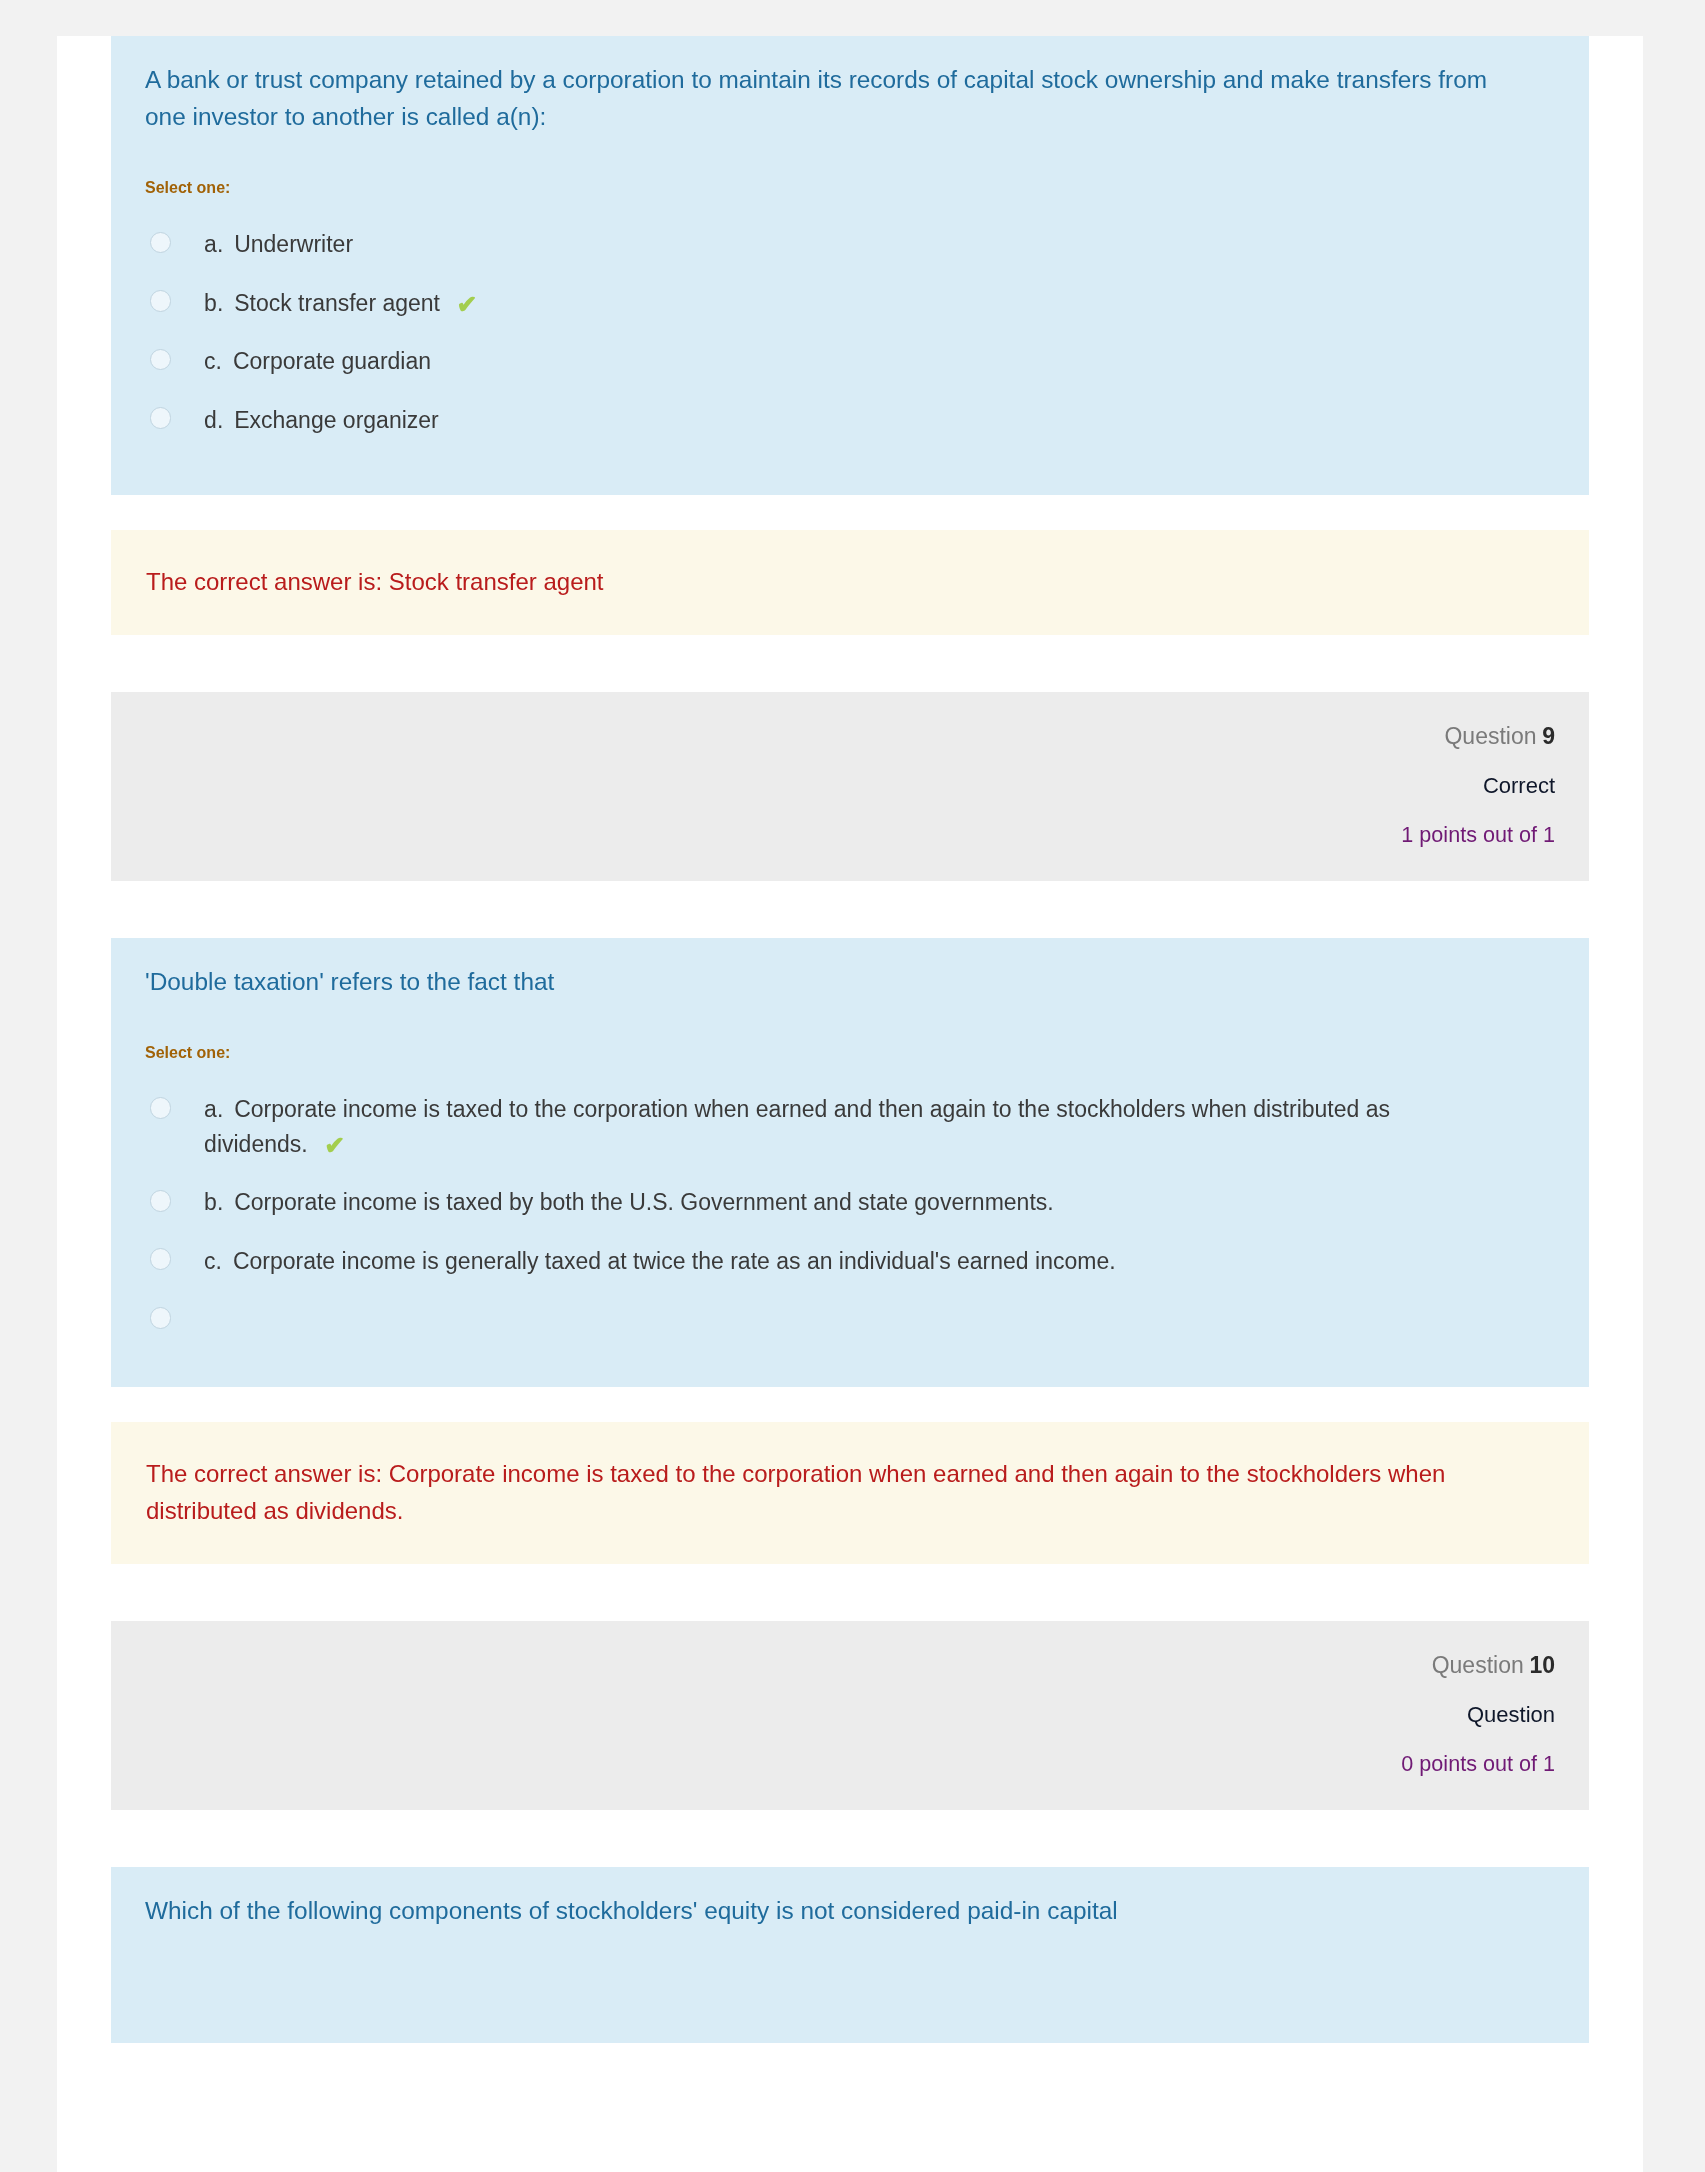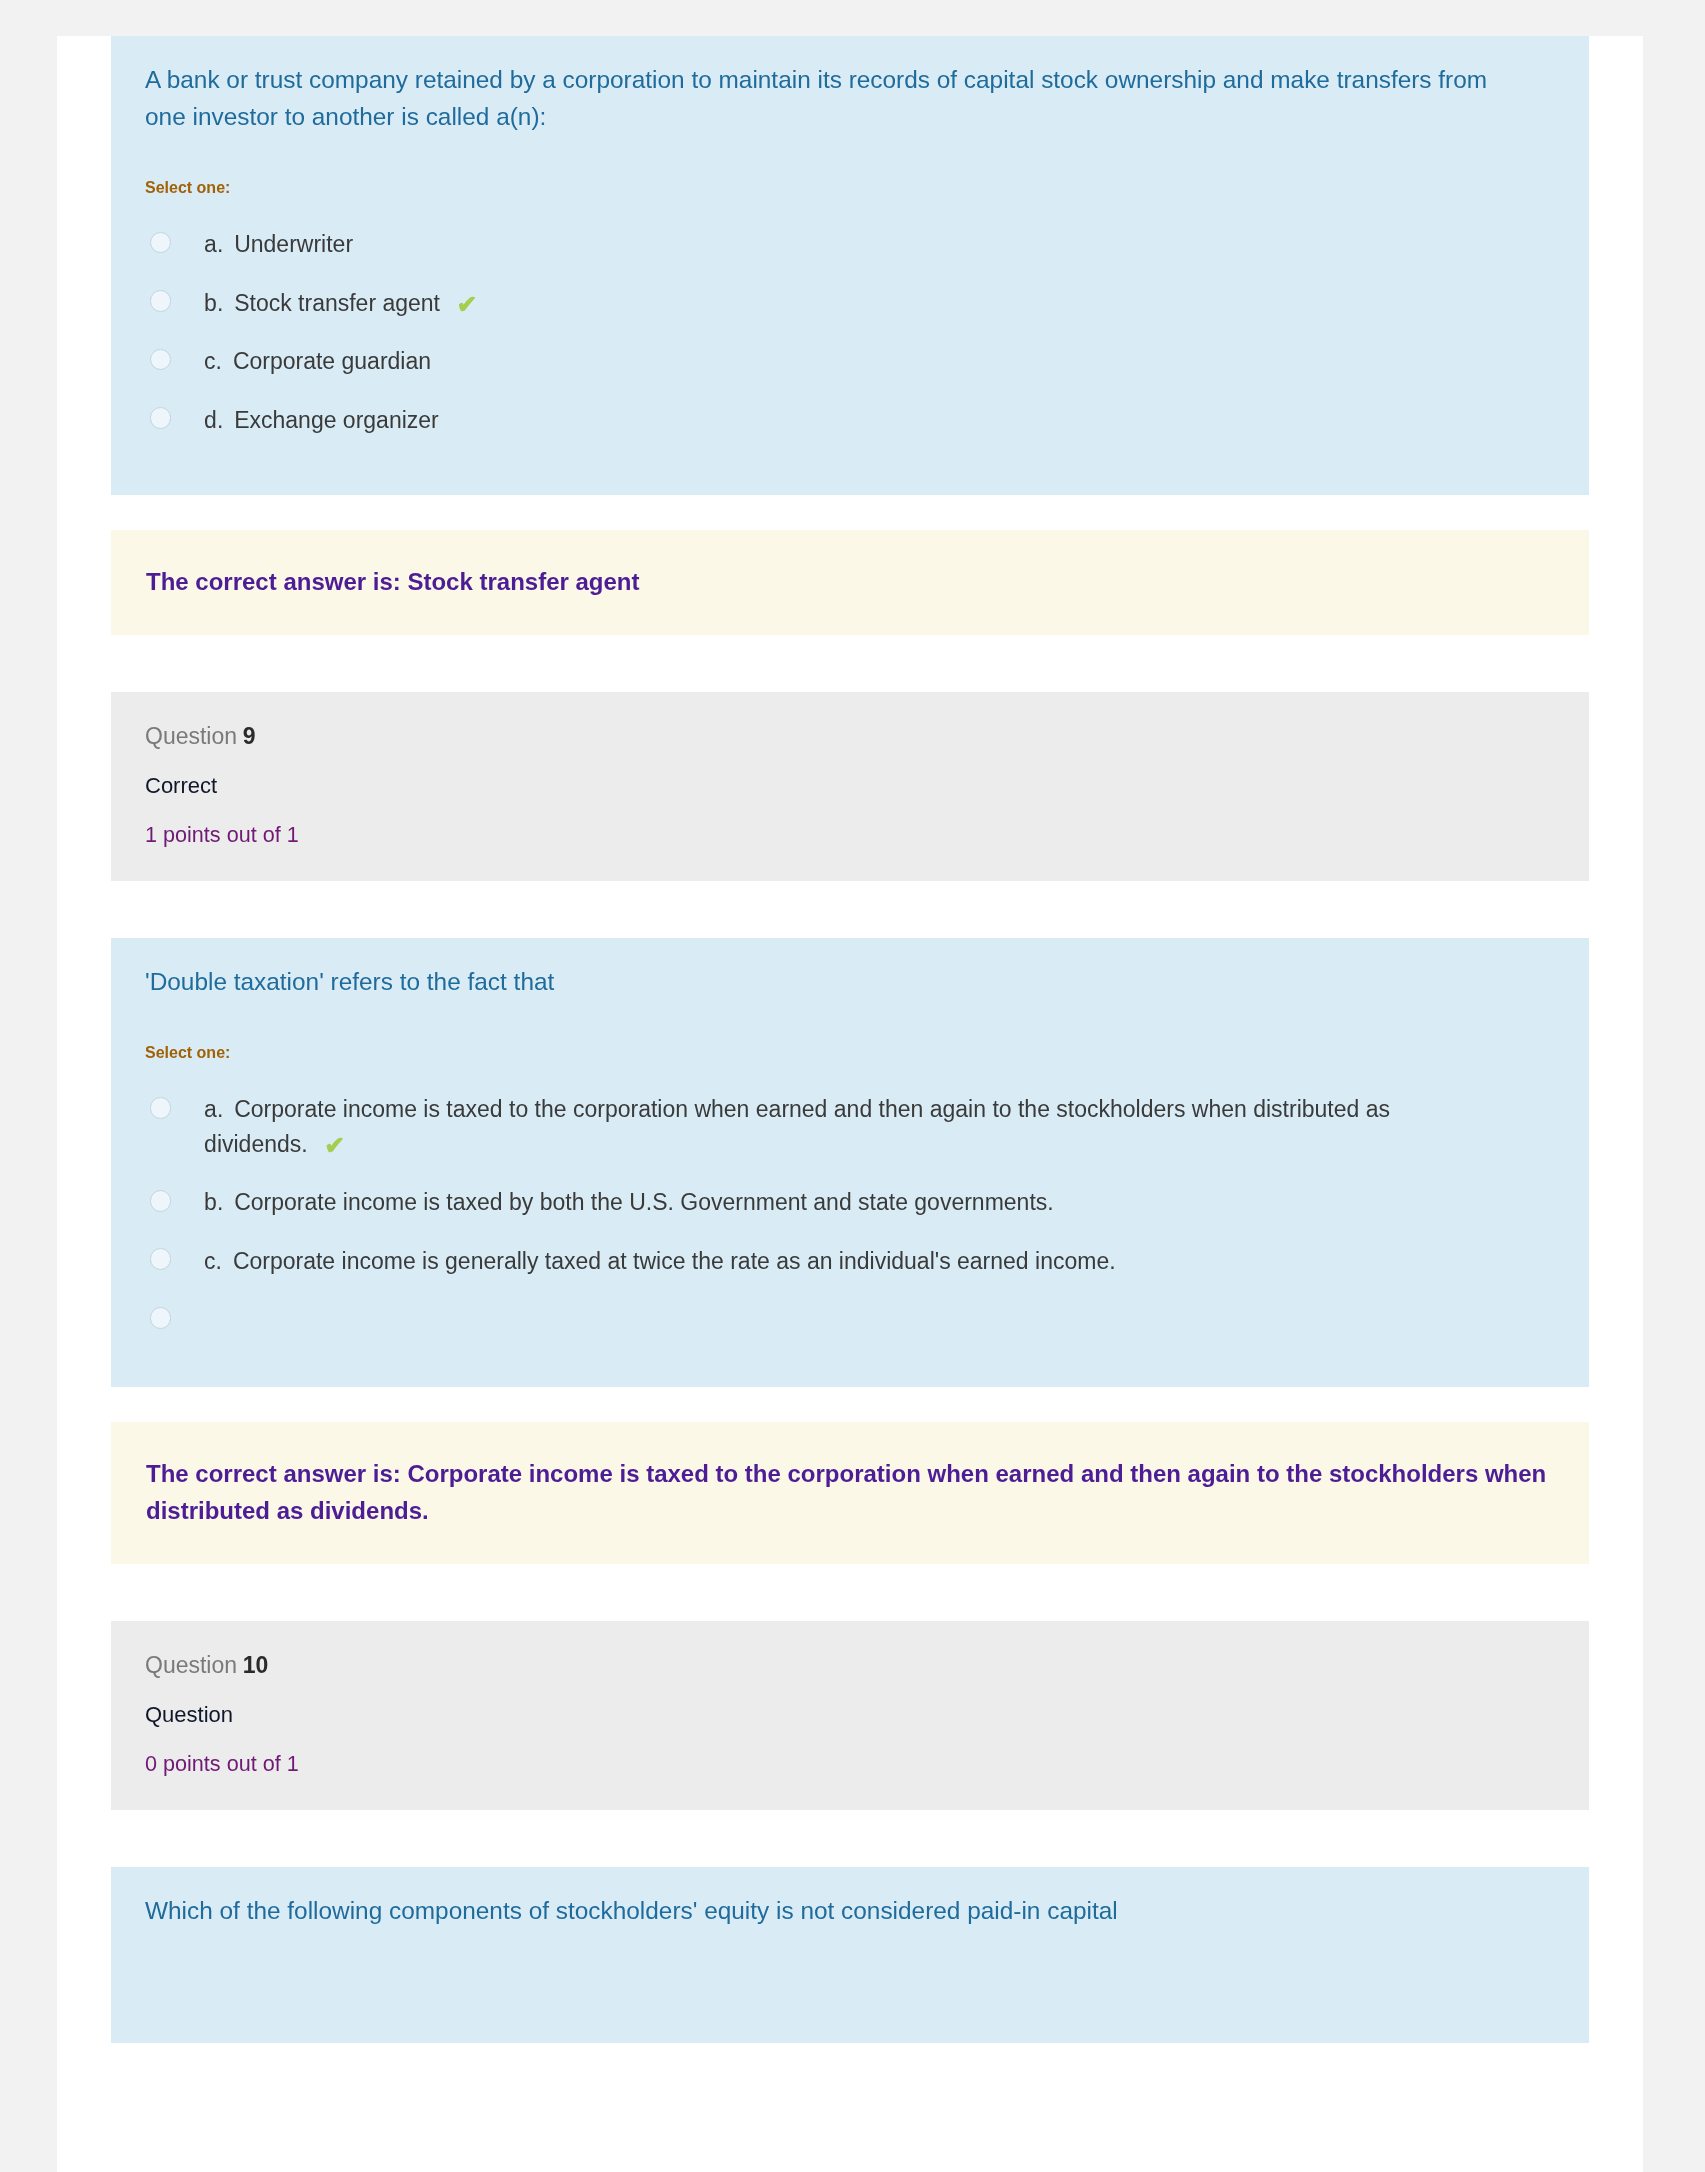--- a/index.html
+++ b/index.html
@@ -37,20 +37,21 @@
   .feedback {
     background: #fcf8e8;
     padding: 33px 35px 35px 35px;
     color: #7a6a33;
   }
 
   .qinfo {
     background: #ececec;
     padding: 31px 34px 33px 34px;
     color: #6b6b6b;
+    text-align: right;
   }
 
   .gap-sm { height: 35px; background:#ffffff; }
   .gap-md { height: 57px; background:#ffffff; }
 
   
   .qtext {
     font-size: 24.4px;
     line-height: 1.52;
     color: #1f6b9c;
@@ -102,23 +103,22 @@
     font-size: 25px;
     line-height: 1;
     font-weight: bold;
     transform: translateY(2.3px);
   }
 
   
   .feedback-text {
     font-size: 24px;
     line-height: 1.55;
-    color: #4c1d95;
+    color: #b91c1c;
     max-width: 1410px;
-    font-weight: bold;
   }
 
   
   .qinfo-title {
     font-size: 23px;
     color: #7a7a7a;
     margin-bottom: 23px;
   }
   .qinfo-title .qnum {
     color: #2b2b2b;

